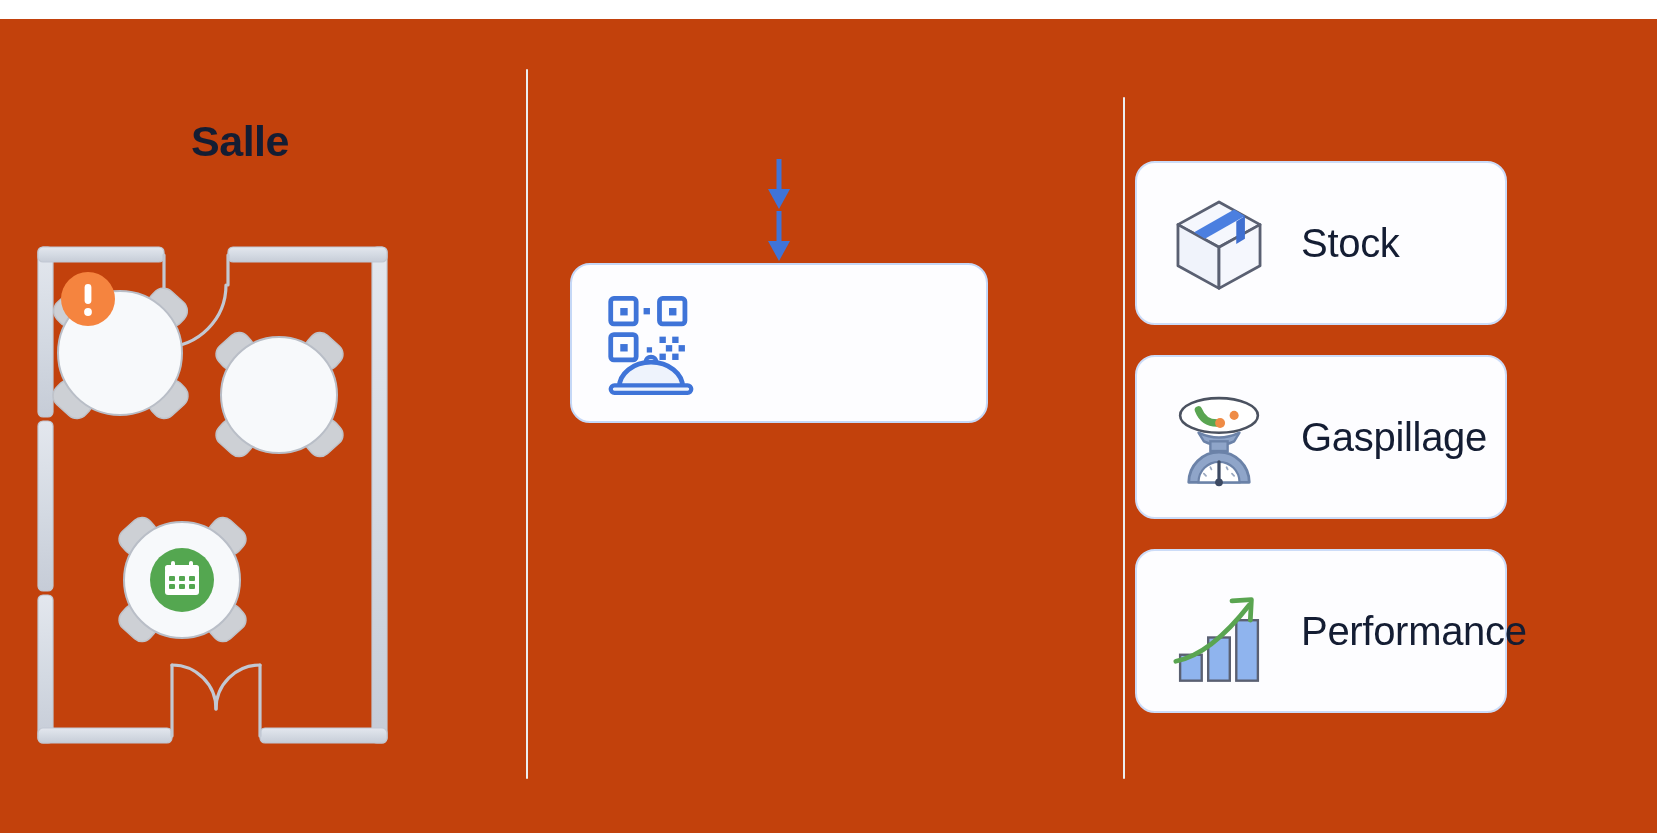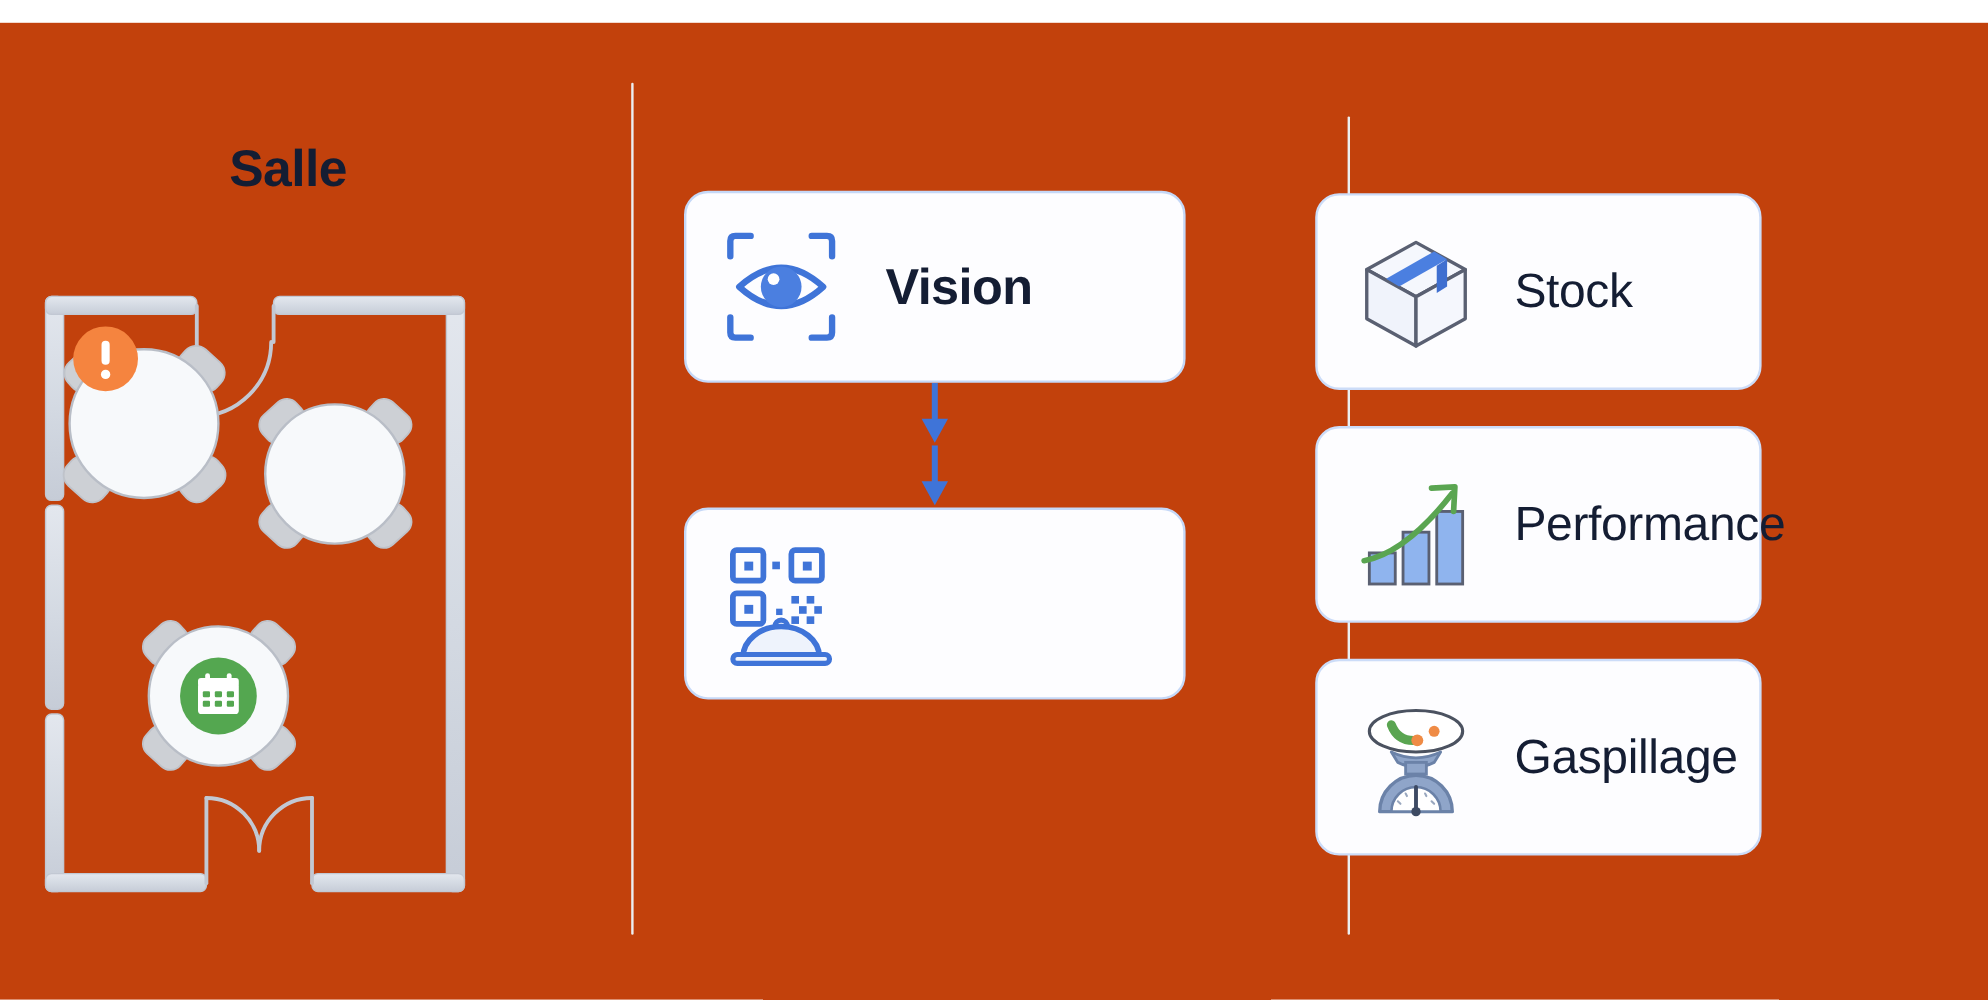--- a/index.html
+++ b/index.html
@@ -65,21 +65,21 @@
     white-space:nowrap;
   }
   .pipe-icon { flex:0 0 auto; width:106px; height:106px; display:block; }
   .connector {
     width:418px; height:52px;
     display:flex; justify-content:center;
   }
 
   
   #col-features {
-    position:absolute; left:1096px; top:142px;
+    position:absolute; left:1135px; top:142px;
     width:380px;
   }
   .feat-card {
     position:relative;
     width:372px;
     height:164px;
     background:#fdfdff;
     border:2px solid #ccdcf8;
     border-radius:20px;
     display:flex;
@@ -196,34 +196,20 @@
               <rect x="169" y="395" width="6" height="5" rx="1"></rect>
             </g>
           </g>
         </g>
       </g>
     </svg>
   </div>
 
   <div id="col-pipeline">
 
-    <div class="pipe-card">
-      <svg class="pipe-icon" viewBox="0 0 100 100">
-        <g fill="none" stroke="#3f74d8" stroke-width="5" stroke-linecap="round" stroke-linejoin="round">
-          <path d="M10 26 L10 14 Q10 10 14 10 L26 10"></path>
-          <path d="M74 10 L86 10 Q90 10 90 14 L90 26"></path>
-          <path d="M90 74 L90 86 Q90 90 86 90 L74 90"></path>
-          <path d="M26 90 L14 90 Q10 90 10 86 L10 74"></path>
-          <path d="M17 50 Q50 20 83 50 Q50 80 17 50 Z"></path>
-        </g>
-        <circle cx="50" cy="50" r="16" fill="#4b7fe0"></circle>
-        <circle cx="44" cy="44" r="4.6" fill="#ffffff"></circle>
-      </svg>
-      <span class="label">Vision</span>
-    </div>
 
     <div class="connector">
       <svg width="30" height="52" viewBox="0 0 30 52">
         <line x1="15" y1="0" x2="15" y2="32" stroke="#3f74d8" stroke-width="5"></line>
         <polygon points="4,30 26,30 15,50" fill="#3f74d8"></polygon>
       </svg>
     </div>
 
 
     <div class="connector">
@@ -270,33 +256,20 @@
           <polygon points="50,12 88,33 50,54 12,33" fill="#f5f7fd"></polygon>
           <polygon points="12,33 50,54 50,92 12,71" fill="#f0f3fb"></polygon>
           <polygon points="88,33 50,54 50,92 88,71" fill="#f5f7fd"></polygon>
         </g>
         <g>
           <polygon points="64,19 74,25 37,46 27,40" fill="#4b7fe0"></polygon>
           <polygon points="74,25 74,46 66,51 66,30" fill="#3f6fd0"></polygon>
         </g>
       </svg>
       <span class="label">Stock</span>
-    </div>
-
-    <div class="feat-card">
-      <svg class="feat-icon" viewBox="0 0 100 100">
-        <g fill="#8fb4ee" stroke="#5a6072" stroke-width="2.2">
-          <rect x="14" y="72" width="20" height="24"></rect>
-          <rect x="40" y="56" width="20" height="40"></rect>
-          <rect x="66" y="40" width="20" height="56"></rect>
-        </g>
-        <path d="M10 78 Q42 72 78 26" fill="none" stroke="#5aa551" stroke-width="4.4" stroke-linecap="round"></path>
-        <polyline points="62,22 80,21 79,40" fill="none" stroke="#5aa551" stroke-width="4.4" stroke-linecap="round" stroke-linejoin="round"></polyline>
-      </svg>
-      <span class="label">Performance</span>
     </div>
 
     <div class="feat-card">
       <svg class="feat-icon" viewBox="0 0 100 100">
         <ellipse cx="50" cy="30" rx="36" ry="16" fill="#ffffff" stroke="#4b5260" stroke-width="2.4"></ellipse>
         <path d="M31 25 Q36 38 50 37" fill="none" stroke="#5aa551" stroke-width="7" stroke-linecap="round"></path>
         <circle cx="51" cy="37" r="4.6" fill="#ef8b45"></circle>
         <circle cx="64" cy="30" r="4.2" fill="#ef8b45"></circle>
         <path d="M31 46 Q50 55 69 46 L64 54 Q50 61 36 54 Z" fill="#8fa5c9" stroke="#6b82a8" stroke-width="2.2" stroke-linejoin="round"></path>
         <rect x="42" y="54" width="16" height="9" fill="#8fa5c9" stroke="#6b82a8" stroke-width="2.2"></rect>
@@ -306,15 +279,28 @@
         <circle cx="50" cy="92" r="3.6" fill="#3d4a63"></circle>
         <g stroke="#9aa8bf" stroke-width="1.6" stroke-linecap="round">
           <line x1="36" y1="84" x2="38" y2="86"></line>
           <line x1="42" y1="78" x2="43" y2="80"></line>
           <line x1="57" y1="78" x2="58" y2="80"></line>
           <line x1="62" y1="84" x2="64" y2="86"></line>
         </g>
       </svg>
       <span class="label">Gaspillage</span>
     </div>
+
+    <div class="feat-card">
+      <svg class="feat-icon" viewBox="0 0 100 100">
+        <g fill="#8fb4ee" stroke="#5a6072" stroke-width="2.2">
+          <rect x="14" y="72" width="20" height="24"></rect>
+          <rect x="40" y="56" width="20" height="40"></rect>
+          <rect x="66" y="40" width="20" height="56"></rect>
+        </g>
+        <path d="M10 78 Q42 72 78 26" fill="none" stroke="#5aa551" stroke-width="4.4" stroke-linecap="round"></path>
+        <polyline points="62,22 80,21 79,40" fill="none" stroke="#5aa551" stroke-width="4.4" stroke-linecap="round" stroke-linejoin="round"></polyline>
+      </svg>
+      <span class="label">Performance</span>
+    </div>
   </div>
 
 </div>
 
 </body></html>

